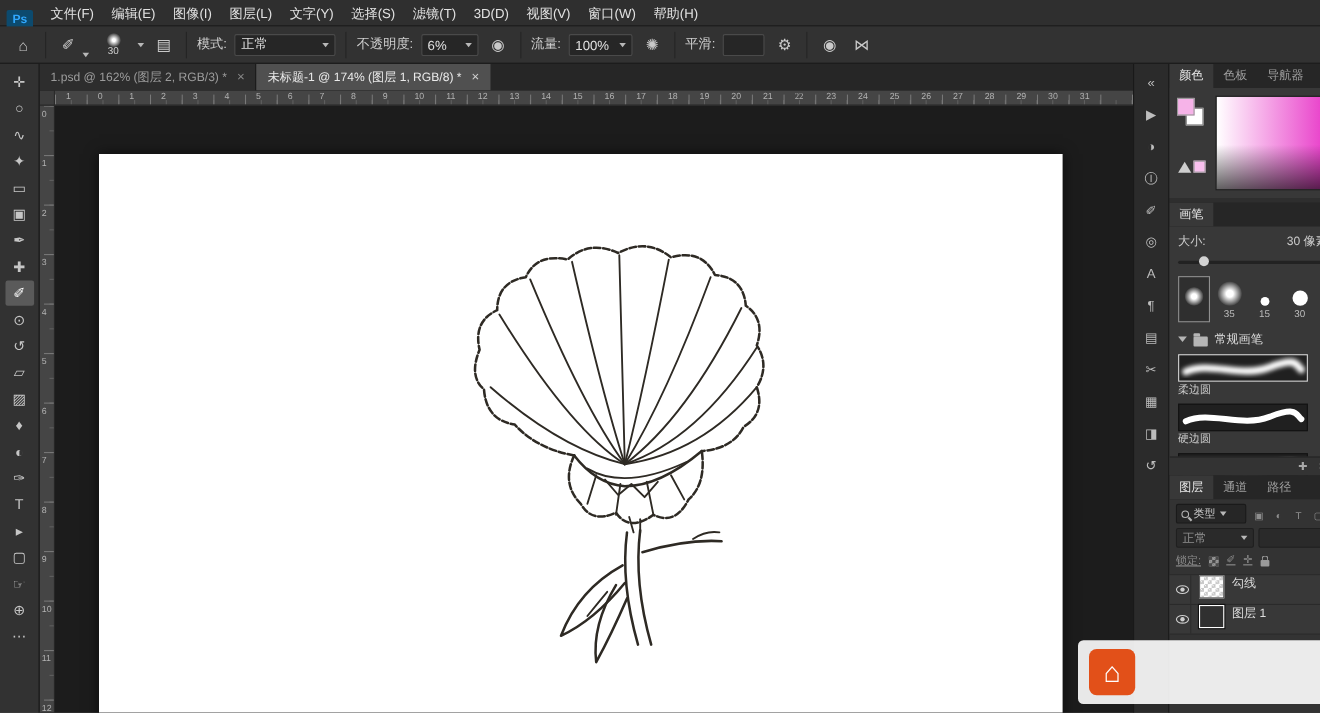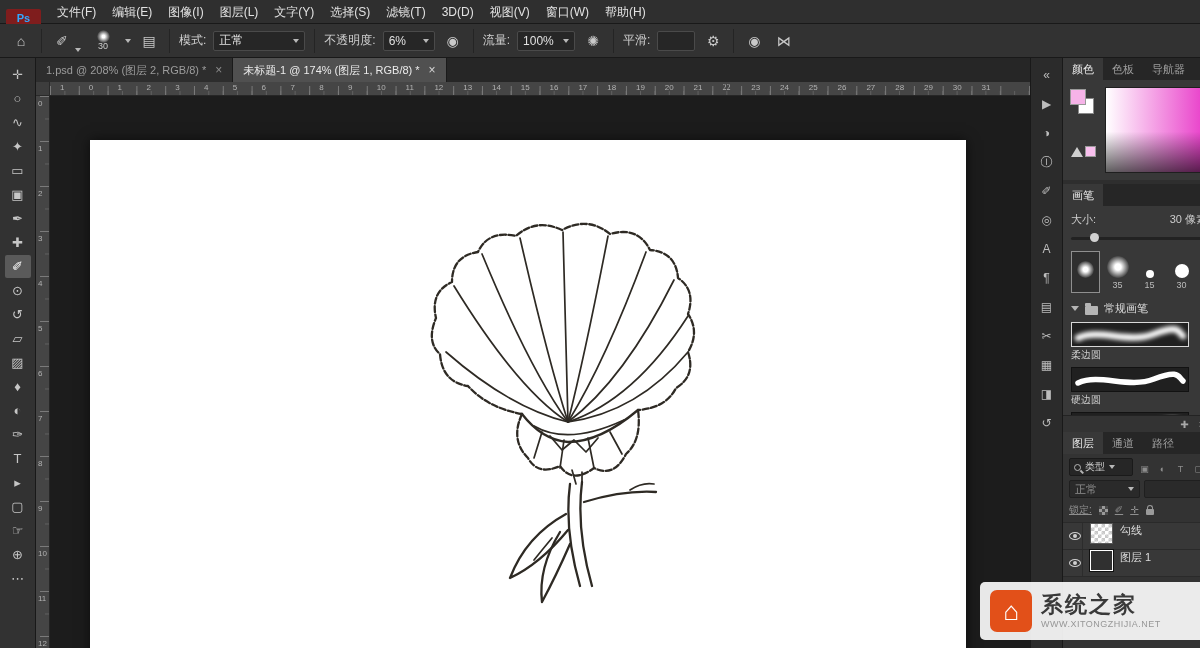--- a/index.html
+++ b/index.html
@@ -2,21 +2,21 @@
 <html><head>
 <meta charset="utf-8">
 <style>
   *{margin:0;padding:0;box-sizing:border-box;}
   html,body{width:1200px;height:648px;overflow:hidden;}
   body{background:#1c1c1c;font-family:"Liberation Sans","DejaVu Sans",sans-serif;font-size:12px;color:#d6d6d6;-webkit-user-select:none;user-select:none;}
   #app{position:relative;width:1200px;height:648px;overflow:hidden;}
 
   
   .menubar{position:absolute;top:0;left:0;right:0;height:24px;background:#2f2f2f;border-bottom:1px solid #191919;display:flex;align-items:center;z-index:6;}
-  .ps-logo{width:35px;height:18px;margin:12px 8px 0 6px;background:#7f1d1d;color:#31a8ff;font-weight:bold;font-size:11px;display:flex;align-items:center;justify-content:center;border-radius:2px;}
+  .ps-logo{width:24px;height:18px;margin:12px 8px 0 6px;background:#0c4a6e;color:#31a8ff;font-weight:bold;font-size:11px;display:flex;align-items:center;justify-content:center;border-radius:2px;}
   .menu-item{padding:0 8px;line-height:24px;font-size:12px;color:#e2e2e2;white-space:nowrap;cursor:default;}
 
   
   .optionsbar{position:absolute;top:24px;left:0;right:0;height:34px;background:#323232;border-bottom:1px solid #191919;display:flex;align-items:center;gap:7px;padding:0 10px;z-index:6;}
   .opt-icon{width:22px;height:22px;display:flex;align-items:center;justify-content:center;color:#c9c9c9;font-size:14px;border-radius:2px;}
   .opt-sep{width:1px;height:24px;background:#242424;margin:0 2px;}
   .opt-label{color:#cfcfcf;font-size:12px;white-space:nowrap;}
   .opt-field{height:20px;background:#262626;border:1px solid #4a4a4a;border-radius:2px;display:flex;align-items:center;justify-content:space-between;padding:0 5px;gap:6px;font-size:12px;color:#e0e0e0;}
   .caret-down{width:0;height:0;border-left:3.5px solid transparent;border-right:3.5px solid transparent;border-top:4px solid #b8b8b8;}
   .tool-indicator{display:flex;align-items:flex-end;gap:2px;}
@@ -211,21 +211,21 @@
     <span class="tool">T</span>
     <span class="tool">▸</span>
     <span class="tool">▢</span>
     <span class="tool">☞</span>
     <span class="tool">⊕</span>
     <span class="tool">⋯</span>
   </div>
 
   <div class="tabbar">
     <div class="doc-tab">
-      <span>1.psd @ 208% (图层 2, RGB/8) *</span>
+      <span>1.psd @ 162% (图层 2, RGB/3) *</span>
       <span class="tab-close">×</span>
     </div>
     <div class="doc-tab active">
       <span>未标题-1 @ 174% (图层 1, RGB/8) *</span>
       <span class="tab-close">×</span>
     </div>
   </div>
 
   <div class="canvas-area">
     <div class="ruler-corner"></div>
@@ -474,19 +474,15 @@
             </span>
           <span class="thumb thumb-dark"></span>
           <span class="layer-name">图层 1</span>
         </div>
       </div>
     </div>
   </div>
 
   <div class="watermark">
     <div class="wm-logo">⌂</div>
-    <div>
-      <div class="wm-name">系统之家</div>
-      <div class="wm-url">WWW.XITONGZHIJIA.NET</div>
-    </div>
   </div>
 
 </div>
 
 </body></html>

